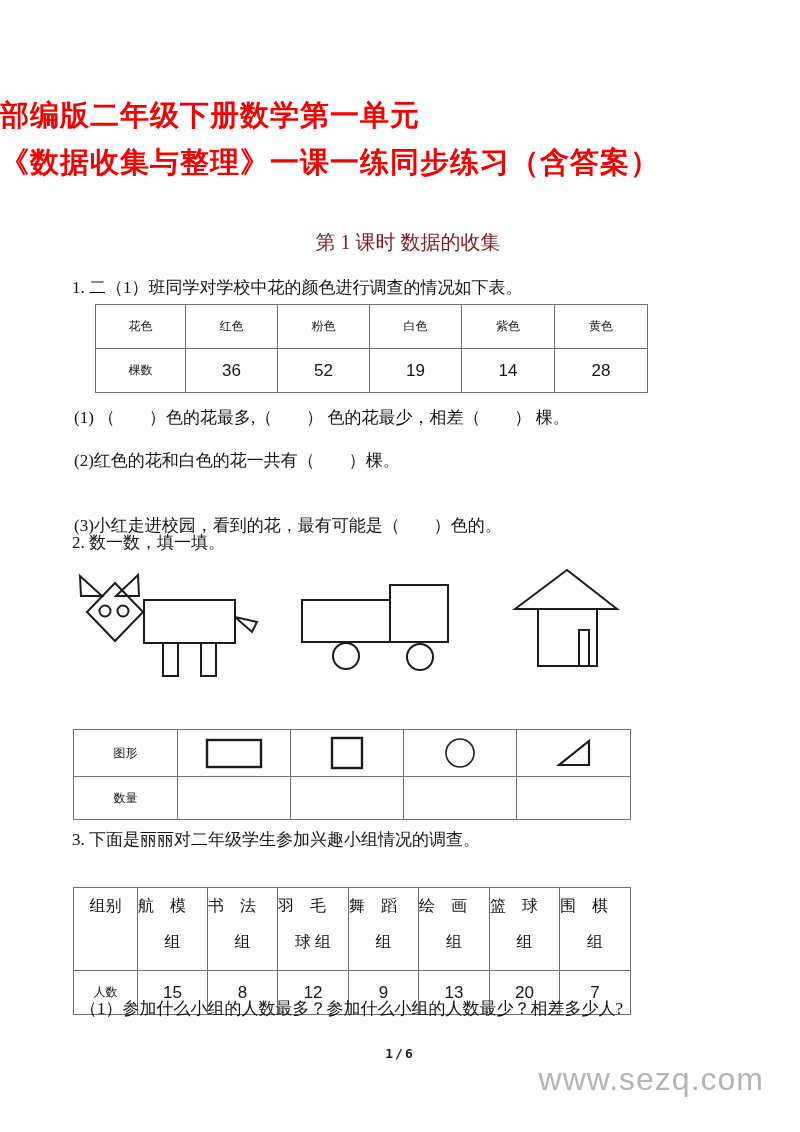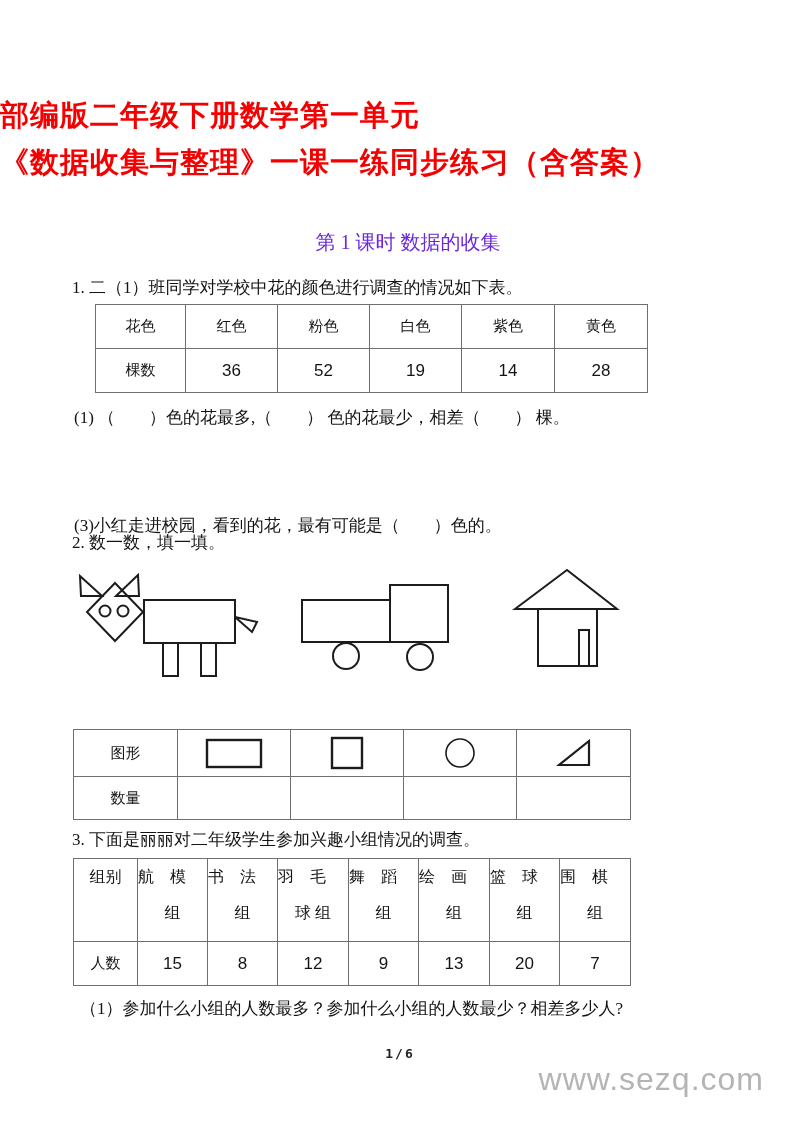--- a/index.html
+++ b/index.html
@@ -10,45 +10,45 @@
   }
   .page { position:absolute; inset:0; width:800px; height:1132px; background:#fff; }
 
   .title {
     position:absolute; top:92px; left:0; width:800px; text-align:left;
     color:#f40000; font-weight:bold; font-size:29px; line-height:47px;
     letter-spacing:1px;
   }
   .lesson-heading {
     position:absolute; top:229px; left:0; width:800px; text-align:center;
-    font-size:20px; color:#6d28d9;padding-left:16px;
+    font-size:20px; color:#7f1d1d;padding-left:16px;
   }
   .line { position:absolute; font-size:17px; white-space:nowrap; color:#141414; }
 
   table { border-collapse:collapse; table-layout:fixed; position:absolute; background:#fff; }
   td {
     border:1px solid #6f6f6f; text-align:center; vertical-align:middle;
-    font-size:15px; color:#141414; overflow:hidden;
+    font-size:12px; color:#141414; overflow:hidden;
   }
   .num { font-family:"Liberation Sans","DejaVu Sans",sans-serif; font-size:17px; }
 
   .t1 { top:304px; left:95px; width:552px; }
   .t1 td { height:44px; }
 
   .figures { position:absolute; top:560px; left:0; width:800px; height:125px; }
   .fig { position:absolute; }
   .fig * { fill:none; stroke:#1c1c1c; stroke-width:2; stroke-linejoin:miter; }
 
   .t2 { top:729px; left:73px; width:557px; }
   .t2 tr.r1 td { height:47px; }
   .t2 tr.r2 td { height:43px;text-align:center; }
   .shape-cell svg { display:block; margin:0 auto; }
   .shape-cell svg * { fill:none; stroke:#1c1c1c; }
 
-  .t3 { top:858px; left:73px; width:557px; }
+  .t3 { top:887px; left:73px; width:557px; }
   .t3 tr.head td { height:83px; vertical-align:top; font-size:16px; }
   .t3 tr.data td { height:44px; }
   .g1 { margin-top:8px; text-align:left; }
   .g2 { margin-top:15px; text-align:center; }
   .t3 td.rowlabel { vertical-align:middle; }
   .t3 tr.head td.rowlabel div { margin-top:8px; text-align:center; }
 
   .page-number {
     position:absolute; top:1046px; left:0; width:800px; text-align:center;
     font-family:"DejaVu Sans Mono","Liberation Mono",monospace;
@@ -97,20 +97,21 @@
       <td class="num">36</td>
       <td class="num">52</td>
       <td class="num">19</td>
       <td class="num">14</td>
       <td class="num">28</td>
     </tr>
   </tbody>
     </table>
 
   <div class="line" style="top:406px; left:74px;">(1) （　　）色的花最多,（　　） 色的花最少，相差（　　） 棵。</div>
+  <div class="line" style="top:449px; left:74px;">(2)红色的花和白色的花一共有（　　）棵。</div>
   <div class="line" style="top:514px; left:74px;">(3)小红走进校园，看到的花，最有可能是（　　）色的。</div>
 
   <div class="line" style="top:531px; left:72px;">2. 数一数，填一填。</div>
 
   <div class="figures">
     <svg class="fig" style="left:75px; top:5px;" width="190" height="115" viewBox="0 0 190 115">
       <polygon points="5,11 27,31 6,31"></polygon>
       <polygon points="41,31 63,10 64,31"></polygon>
       <polygon points="40,18 68,47 40,76 12,47"></polygon>
       <circle cx="30" cy="46" r="5.5"></circle>

